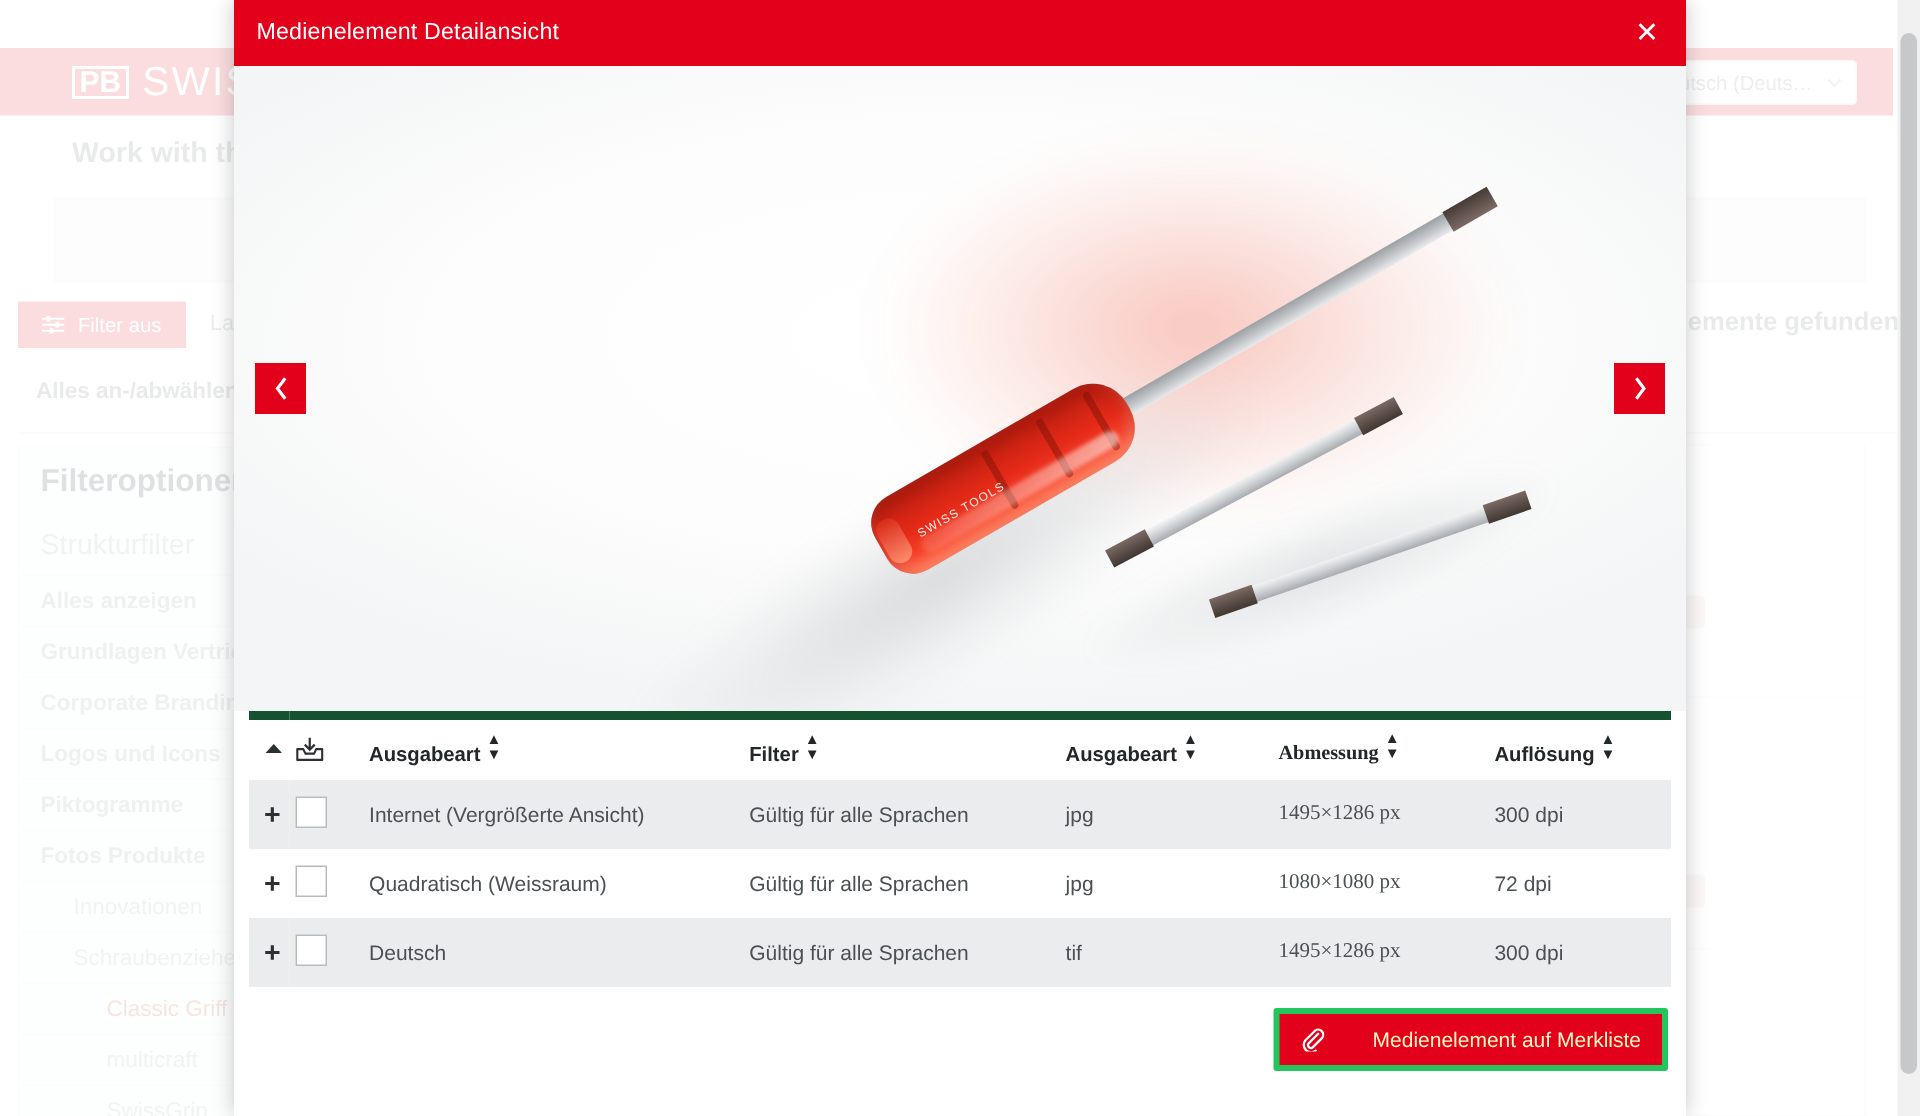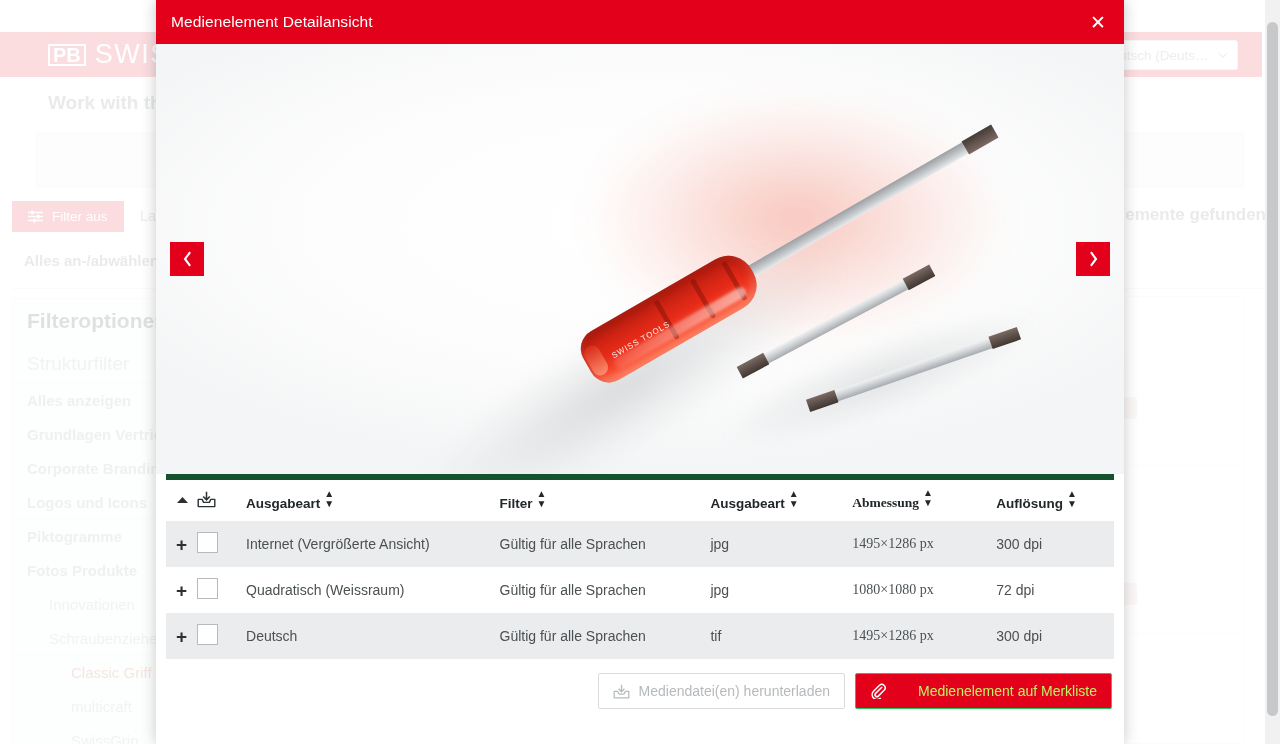--- a/index.html
+++ b/index.html
@@ -337,21 +337,21 @@
     font-size: 14px;
     padding: 9px 14px;
     cursor: pointer;
     border-radius: 2px;
     white-space: nowrap;
   }
   .btn-outline {
     background: #fff; border: 1px solid #d9dcde; color: #b6babd;
   }
   .btn-red {
-    background: #e2001a; border: 1px solid #22c55e; color: #bef264; gap: 32px;
+    background: #e2001a; border: 4px solid #22c55e; color: #fef9c3; gap: 32px;
   }
   svg { display: block; }
 </style>
 </head>
 <body>
 
 <div id="page-bg">
 
   <div class="bg-header">
     <div class="bg-logo">
@@ -538,27 +538,20 @@
               <td class="col-ausgabeart">Deutsch</td>
               <td class="col-sprache">Gültig für alle Sprachen</td>
               <td class="col-format">tif</td>
               <td class="col-abmessung">1495×1286 px</td>
               <td class="col-aufloesung">300 dpi</td>
             </tr>
           </tbody>
       </table>
 
       <div class="actions">
-        <div class="btn btn-outline">
-          <svg width="17" height="15" viewBox="0 0 19 17">
-            <path d="M9.5 0.8 L9.5 8.2 M6.2 5.4 L9.5 8.8 L12.8 5.4" fill="none" stroke="#b6babd" stroke-width="1.5"></path>
-            <path d="M1.2 8.4 L5.2 8.4 L6.6 11.4 L12.4 11.4 L13.8 8.4 L17.8 8.4 L17.8 15.6 L1.2 15.6 Z" fill="none" stroke="#b6babd" stroke-width="1.4" stroke-linejoin="round"></path>
-          </svg>
-          <span>Mediendatei(en) herunterladen</span>
-        </div>
         <div class="btn btn-red">
           <svg width="16" height="16" viewBox="0 0 16 16">
             <path d="M11.8 4.2 L5.6 10.4 a1.9 1.9 0 0 0 2.7 2.7 l6.0 -6.0 a3.4 3.4 0 0 0 -4.8 -4.8 l-6.2 6.2 a4.9 4.9 0 0 0 6.9 6.9" fill="none" stroke="#ffffff" stroke-width="1.5" stroke-linecap="round"></path>
           </svg>
           <span>Medienelement auf Merkliste</span>
         </div>
       </div>
     </div>
   </div>
 </div>

